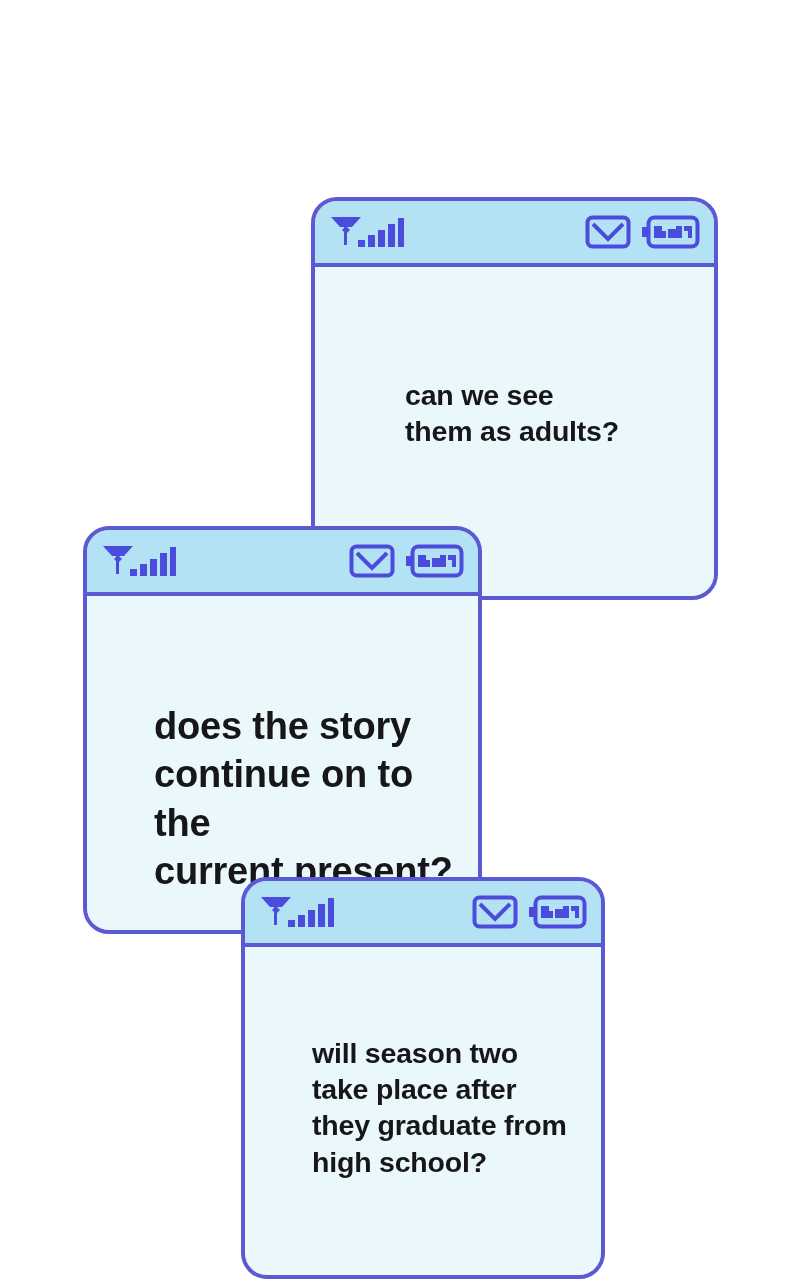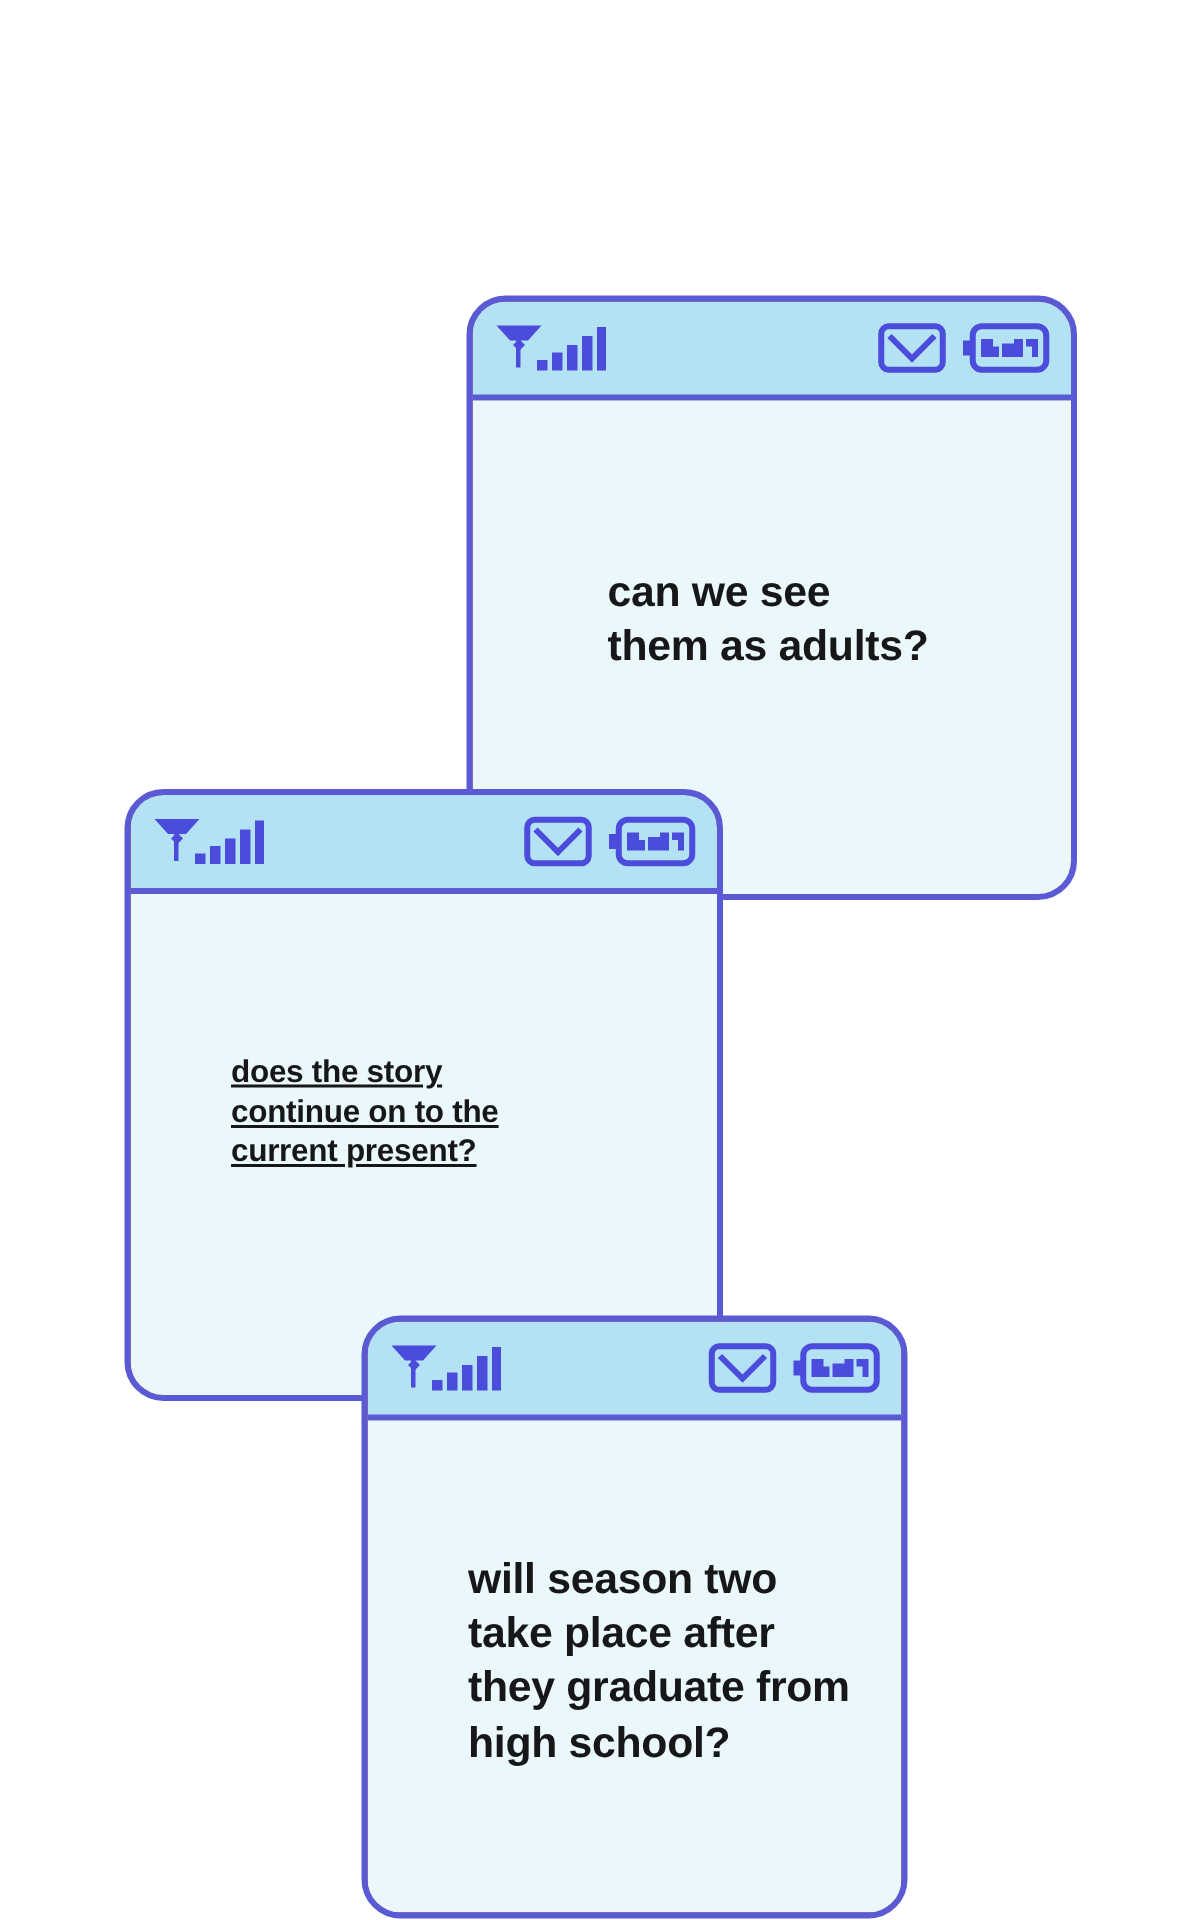--- a/index.html
+++ b/index.html
@@ -23,21 +23,21 @@
     height: 1280px;
     background: #ffffff;
   }
 
   
   .phone-card {
     position: absolute;
     box-sizing: border-box;
     border: 4px solid #5a5ad4;
     border-radius: 26px;
-    background: #701a75;
+    background: #f9a8d4;
     overflow: hidden;
     display: flex;
     flex-direction: column;
   }
 
   .status-bar {
     box-sizing: border-box;
     flex: 0 0 auto;
     background: #b4e2f5;
     border-bottom: 4px solid #5a5ad4;
@@ -95,21 +95,21 @@
   
   #card-2 {
     left: 83px;
     top: 526px;
     width: 399px;
     height: 408px;
     z-index: 2;
   }
   #card-2 .status-bar { height: 66px; }
   #card-2 .card-body  { padding: 106px 0 0 67px; }
-  #card-2 .card-text  { font-size: 21px; text-decoration: underline; }
+  #card-2 .card-text  { font-size: 38px; }
 
   
   #card-3 {
     left: 241px;
     top: 877px;
     width: 364px;
     height: 402px;
     z-index: 3;
   }
   #card-3 .status-bar { height: 66px; }

